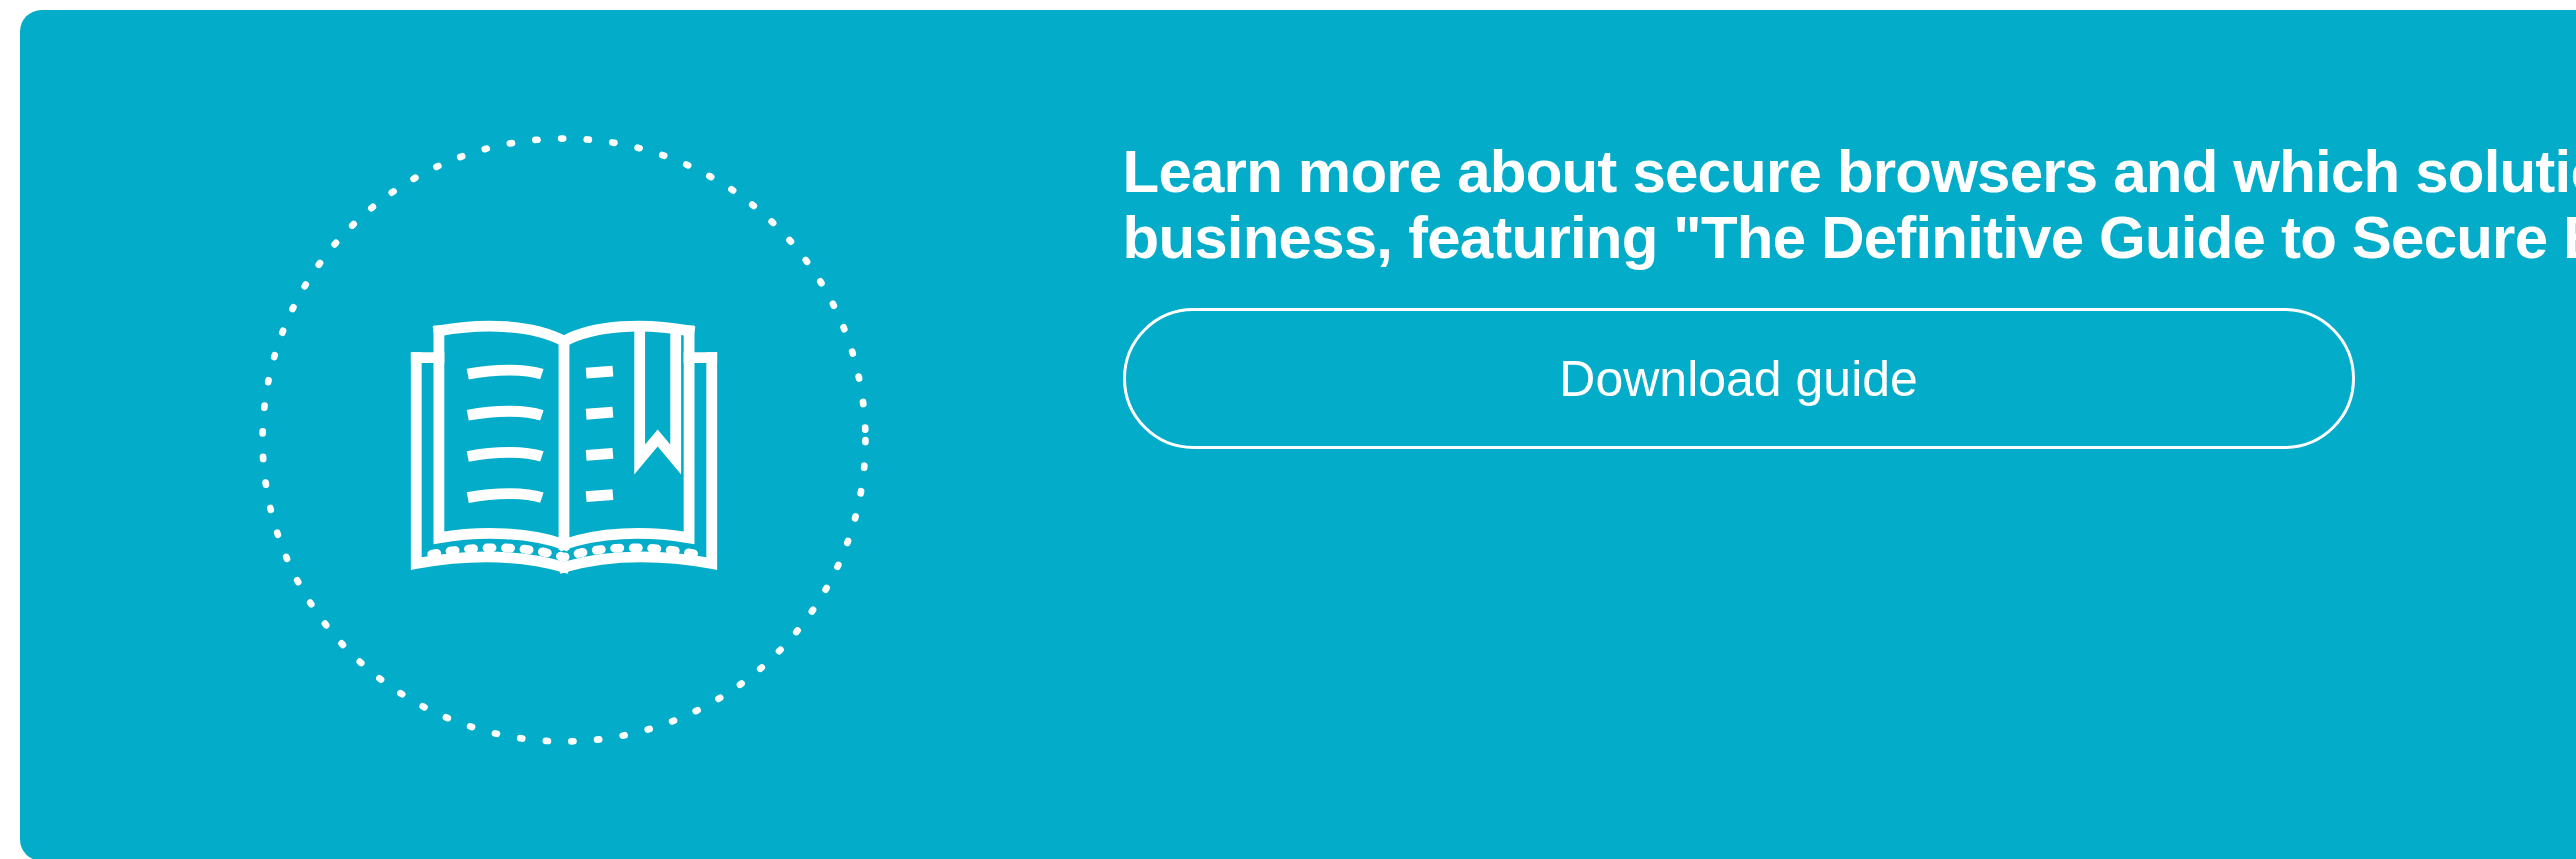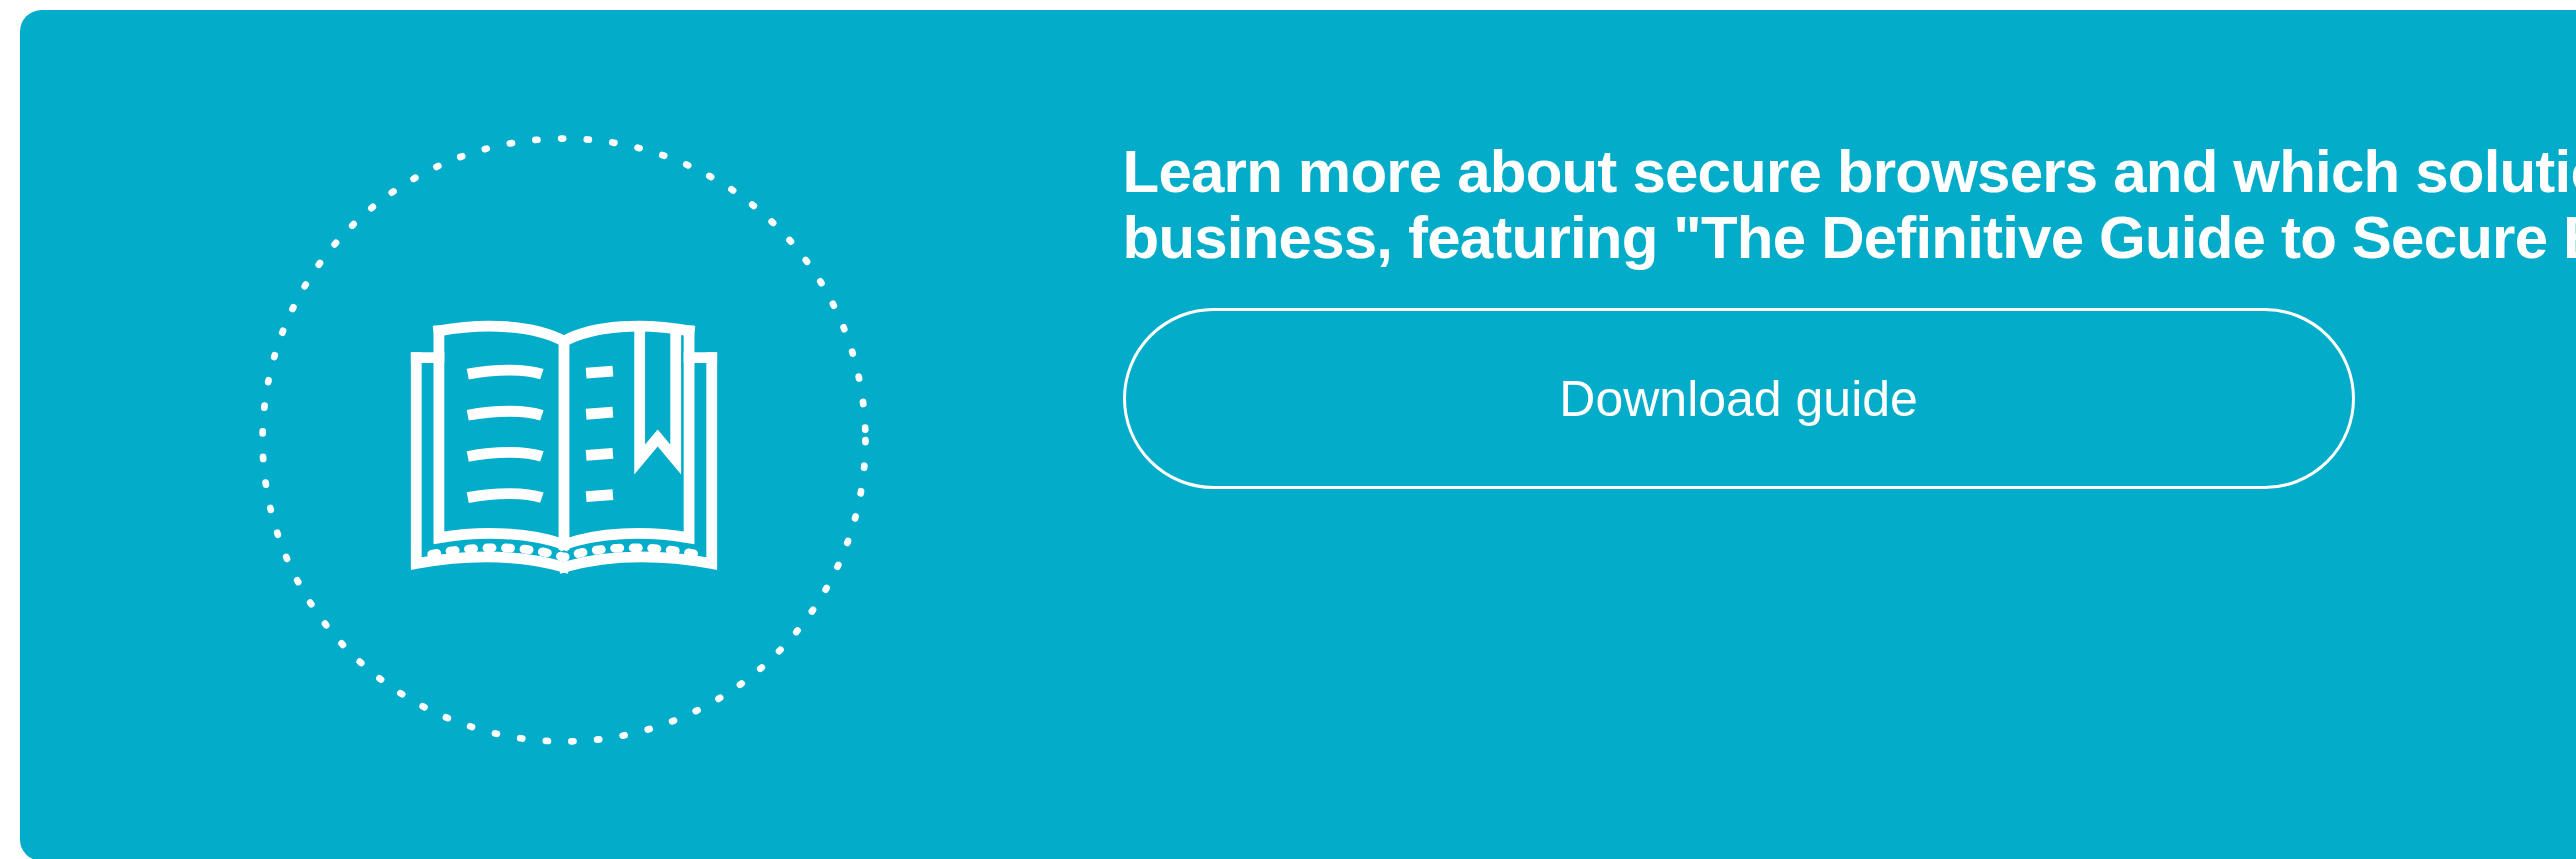--- a/index.html
+++ b/index.html
@@ -73,21 +73,21 @@
     letter-spacing: -0.8px;
     white-space: pre-line;
   }
 
   #download-guide-button {
     display: inline-flex;
     align-items: center;
     justify-content: center;
     margin-top: 37px;
     width: 1232px;
-    height: 181px;
+    height: 141px;
     box-sizing: border-box;
     border: 3.6px solid #ffffff;
     border-radius: 91px;
     background: transparent;
     color: #ffffff;
     font-family: "Liberation Sans", sans-serif;
     font-size: 50px;
     font-weight: 400;
     letter-spacing: 0px;
     cursor: pointer;

